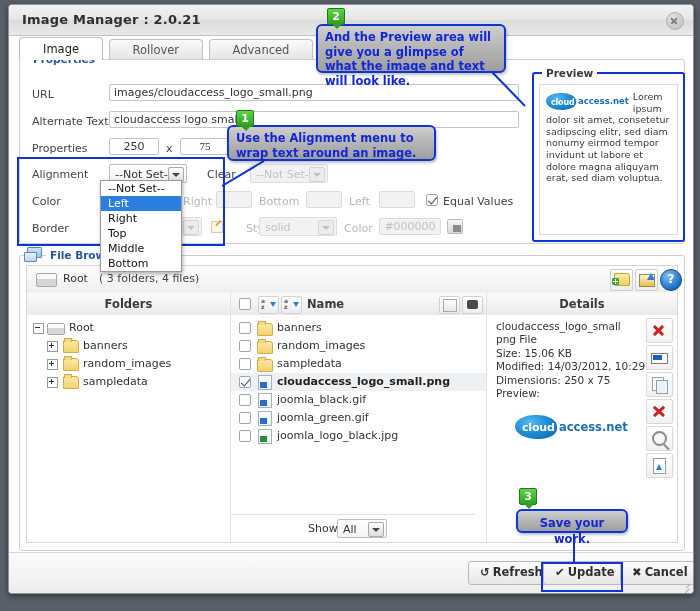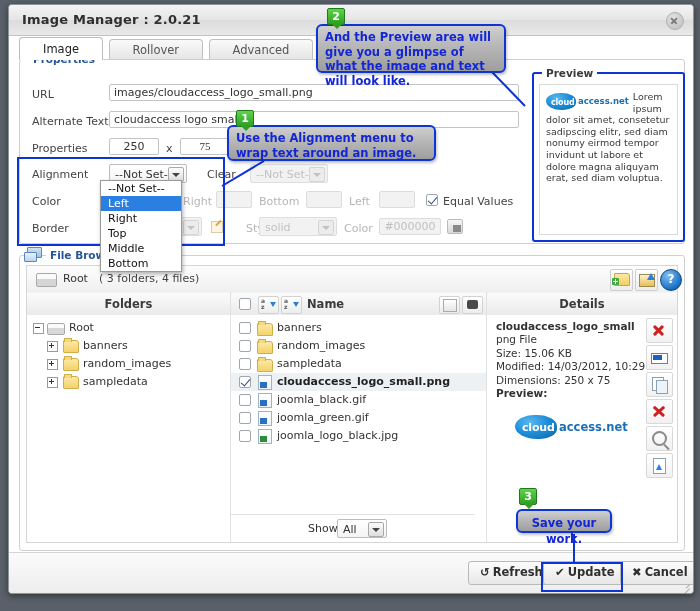--- a/index.html
+++ b/index.html
@@ -216,21 +216,21 @@
   .fileicon:after{content:"";position:absolute;left:1px;bottom:1px;width:7px;height:6px;background:#2e8b3e;}
   .fileicon.blue:after{background:#2a6fc0;}
 
   .listrow{position:absolute;left:0;right:0;height:18px;line-height:18px;font-size:11px;color:#333;}
   .listrow.sel{background:#eef1f4;}
   .listrow .nm{position:absolute;left:46px;white-space:nowrap;}
   .listrow.sel .nm{font-weight:bold;color:#222;}
   .listrow .chk{left:8px;top:3px;}
 
   .detailtxt{position:absolute;left:9px;top:5px;width:160px;font-size:10.5px;line-height:13.4px;color:#333;}
-  .detailtxt .t{font-weight:bold;}
+  .detailtxt .t{font-weight:normal;}
   .detailbtns{position:absolute;right:6px;top:3px;width:25px;}
   .dbtn{position:relative;width:25px;height:23px;margin-bottom:2px;border:1px solid #d8d8d8;border-radius:2px;background:linear-gradient(to bottom,#ffffff,#f1f1f1);}
   .xred{position:absolute;left:5px;top:5px;width:13px;height:13px;}
   .xred:before,.xred:after{content:"";position:absolute;left:0;top:5px;width:13px;height:3px;background:#cc2222;border-radius:1px;}
   .xred:before{transform:rotate(45deg);}
   .xred:after{transform:rotate(-45deg);}
   .renameic{position:absolute;left:4px;top:7px;width:15px;height:9px;border:1px solid #7d7d7d;background:#fff;}
   .renameic:after{content:"";position:absolute;left:1px;top:1px;width:9px;height:5px;background:#1d5fbe;}
   .copyic1{position:absolute;left:5px;top:4px;width:10px;height:12px;background:#fff;border:1px solid #8aa0b3;}
   .copyic2{position:absolute;left:9px;top:7px;width:10px;height:12px;background:#eef3f8;border:1px solid #8aa0b3;}
@@ -568,15 +568,15 @@
     <line x1="574" y1="534" x2="574" y2="562" stroke="#0d35d6" stroke-width="2"></line>
   </svg>
 
   <div class="stepnum" style="left:236px;top:110px;">1</div>
   <div class="callout" style="left:227px;top:125px;width:209px;height:36px;">Use the Alignment menu to wrap text around an image.</div>
 
   <div class="stepnum" style="left:327px;top:8px;">2</div>
   <div class="callout" style="left:316px;top:24px;width:190px;height:49px;">And the Preview area will give you a glimpse of what the image and text will look like.</div>
 
   <div class="stepnum" style="left:519px;top:488px;">3</div>
-  <div class="callout" style="left:516px;top:509px;width:96px;height:24px;line-height:16px;text-align:center;">Save your work.</div>
+  <div class="callout" style="left:516px;top:509px;width:112px;height:24px;line-height:16px;text-align:center;">Save your work.</div>
 
 </div>
 
 </body></html>

